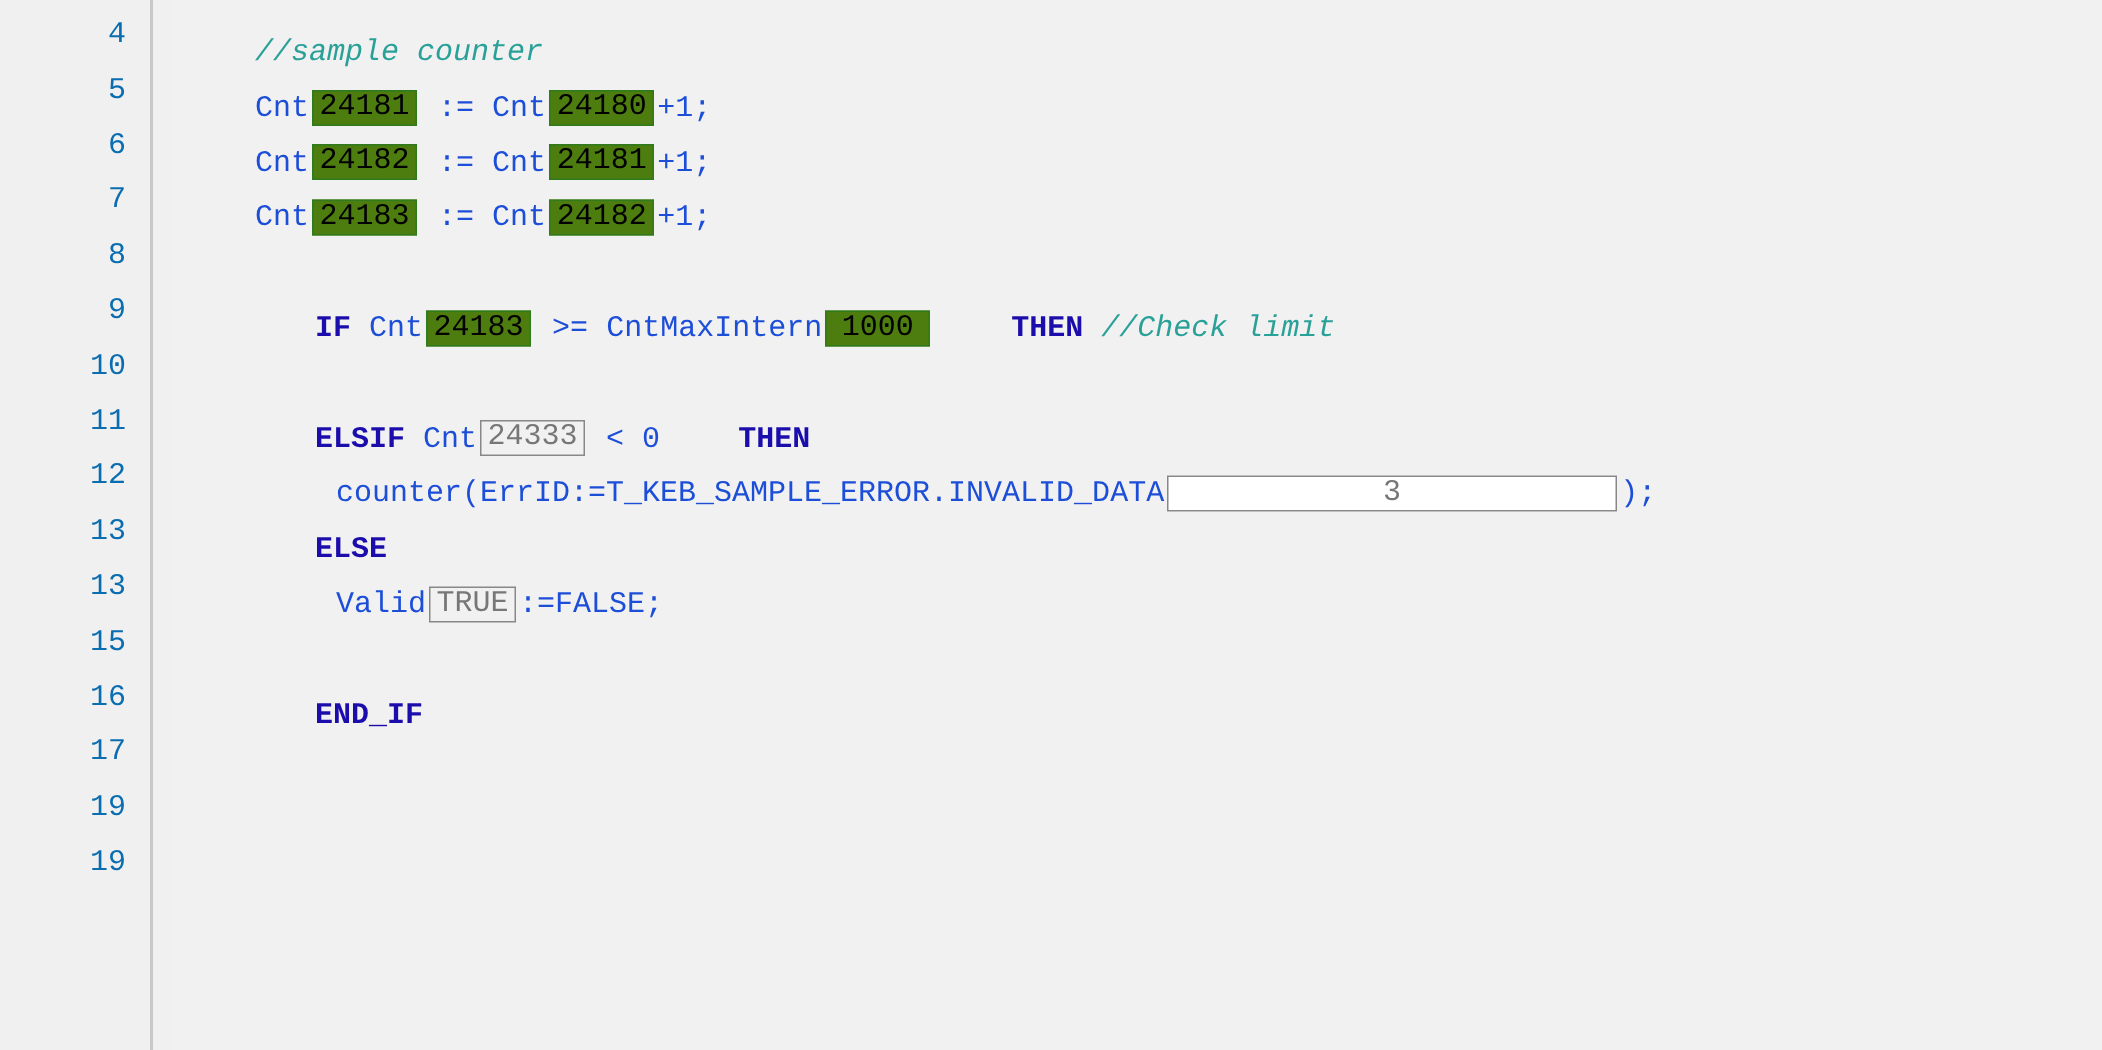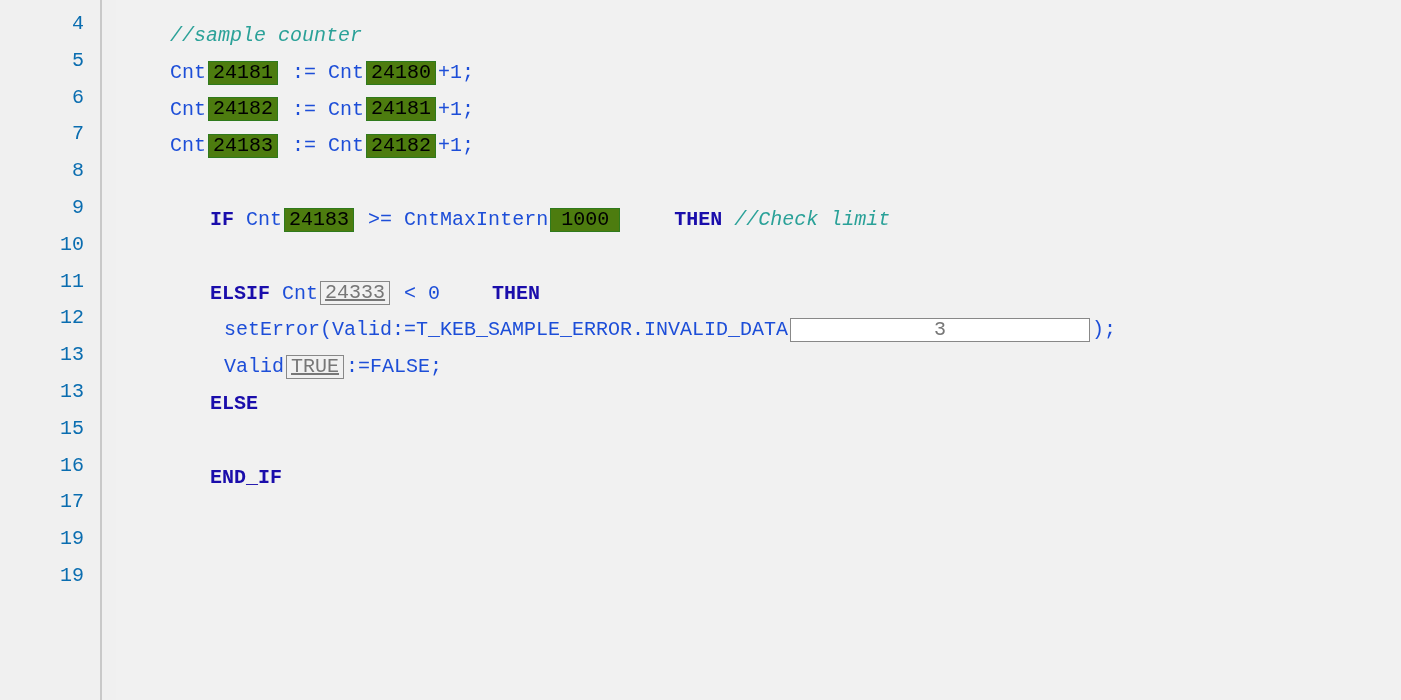--- a/index.html
+++ b/index.html
@@ -68,21 +68,20 @@
     background:#f1f1f1;
     border:1.2px solid #888;
     color:#777;
     padding: 0 4px;
     height: 24px;
     line-height: 22px;
     vertical-align: middle;
     font-family: "Consolas","Courier New",monospace;
     text-align:center;
     margin: 0 2px;
-    text-decoration: underline;
   }
   .wide-grey {
     display:inline-block;
     background:#fff;
     border:1.2px solid #888;
     color:#777;
     min-width: 300px;
     padding: 0 4px;
     height: 24px;
     line-height: 22px;
@@ -165,29 +164,29 @@
     <div class="line"></div>
 
     <div class="line">
       <span class="indent"></span><span class="kw">ELSIF</span>
       <span class="blk">Cnt</span><span class="inline-grey">24333</span>
       <span class="blk">&lt; 0</span>
       <span class="kw">THEN</span>
     </div>
 
     <div class="line">
-      <span class="indent2"></span><span class="blk">setError(Valid:=T_KEB_SAMPLE_ERROR.INVALID_DATA</span><span class="wide-grey">3</span><span class="blk">);</span>
+      <span class="indent2"></span><span class="blk">counter(ErrID:=T_KEB_SAMPLE_ERROR.INVALID_DATA</span><span class="wide-grey">3</span><span class="blk">);</span>
+    </div>
+
+    <div class="line">
+      <span class="indent"></span><span class="kw">ELSE</span>
     </div>
 
     <div class="line">
       <span class="indent2"></span><span class="blk">Valid</span><span class="inline-grey">TRUE</span><span class="blk">:=FALSE;</span>
-    </div>
-
-    <div class="line">
-      <span class="indent"></span><span class="kw">ELSE</span>
     </div>
 
     <div class="line"></div>
 
     <div class="line">
       <span class="indent"></span><span class="kw">END_IF</span>
     </div>
 
     <div class="line"></div>
 

